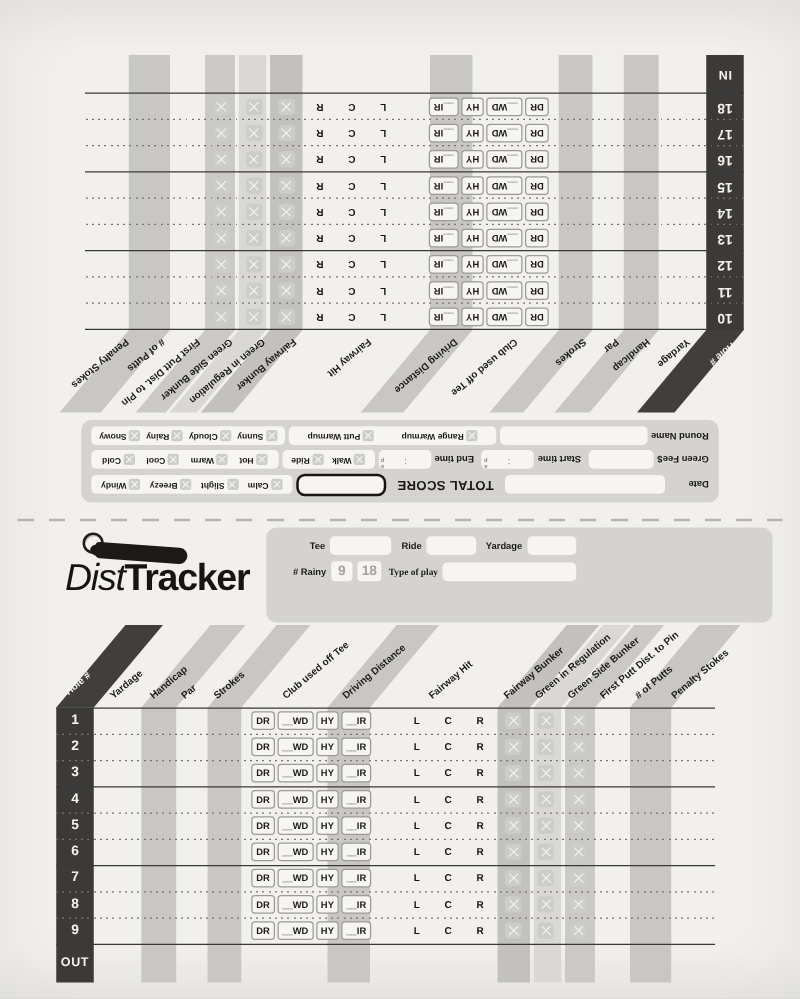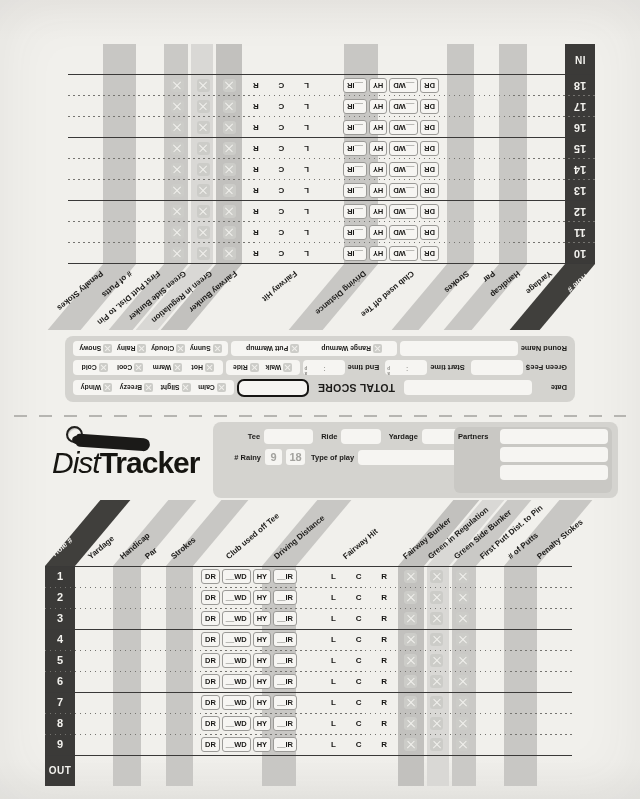--- a/index.html
+++ b/index.html
@@ -398,35 +398,23 @@
         <span class="pfield" style="width:50px;"></span>
         <span class="plabel" style="margin-left:4px;">Ride</span>
         <span class="pfield" style="width:40px;"></span>
         <span class="plabel" style="margin-left:4px;">Yardage</span>
         <span class="pfield" style="width:40px;"></span>
       </div>
       <div class="prow">
         <span class="plabel lab-r" style="width:40px;"># Rainy</span>
         <span class="optbox">9</span>
         <span class="optbox" style="width:19px;">18</span>
-        <span class="plabel" style="margin-left:2px;">Type of play</span>
+        <span class="plabel" style="margin-left:2px;font-family:Liberation Serif, serif;">Type of play</span>
         <span class="pfield" style="flex:1;"></span>
       </div>
-    </div>
-    <div class="partnerzone">
-      <div class="prow">
-        <span class="plabel" style="margin-right:auto;">Partners</span>
-        <span class="pfield"></span>
-      </div>
-      <div class="prow">
-          <span class="pfield"></span>
-        </div>
-      <div class="prow">
-          <span class="pfield"></span>
-        </div>
     </div>
   </div>
 
   <div class="stable" style="top:500px;">
       <div class="hband">
         <div class="hstripe" style="left: 113px; width: 28px; background: rgb(200, 199, 196);"></div>
         <div class="hstripe" style="left: 166px; width: 27px; background: rgb(200, 199, 196);"></div>
         <div class="hstripe" style="left: 262px; width: 34px; background: rgb(200, 199, 196);"></div>
         <div class="hstripe" style="left: 398px; width: 26px; background: rgb(194, 193, 190);"></div>
         <div class="hstripe" style="left: 427px; width: 22px; background: rgb(217, 216, 213);"></div>

